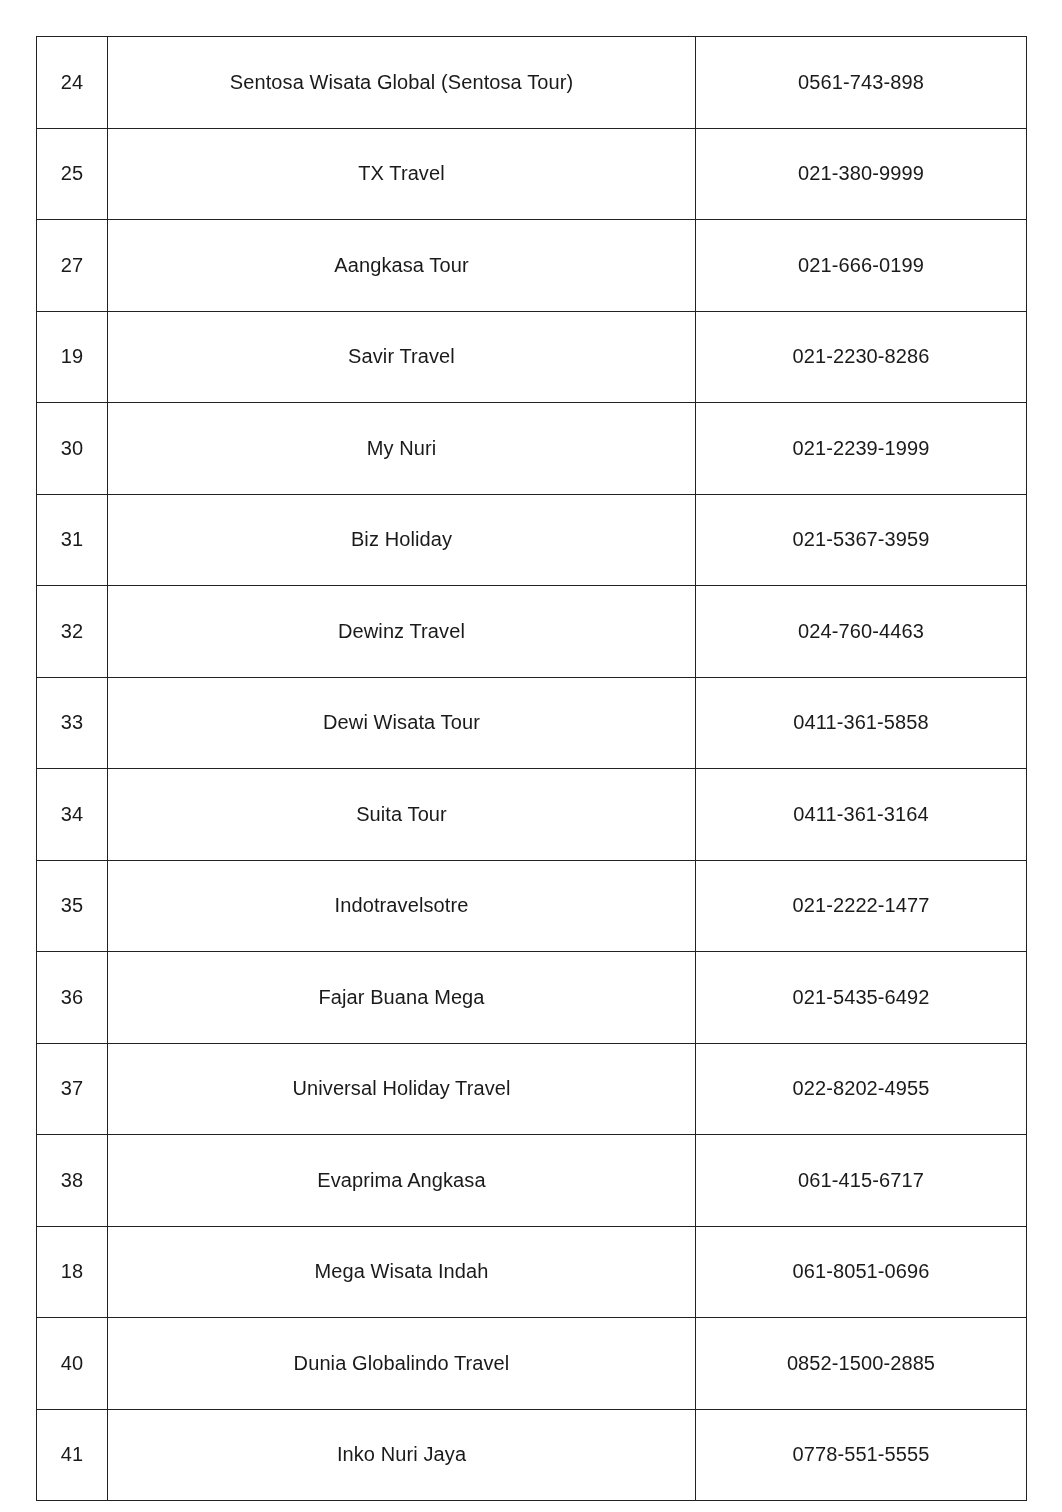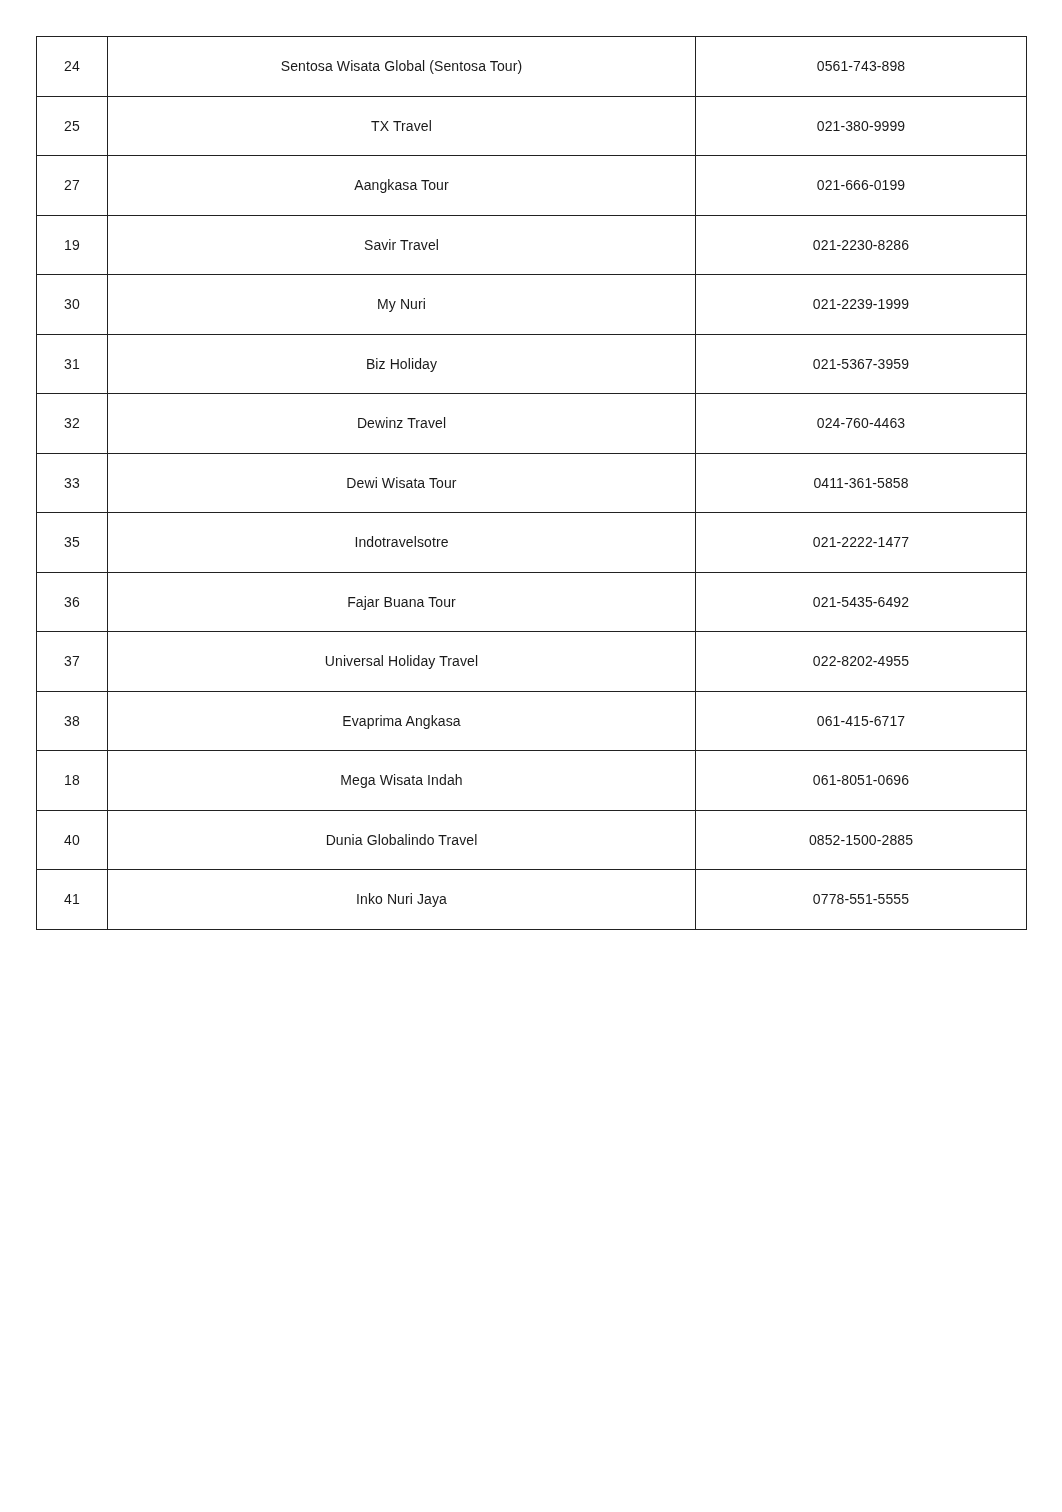--- a/index.html
+++ b/index.html
@@ -22,24 +22,24 @@
       width: 990px;
     }
     table.contacts {
       border-collapse: collapse;
       width: 990px;
       table-layout: fixed;
     }
     table.contacts td {
       border: 1.5px solid #222222;
       height: 58.5px;
-      padding: 0;
+      padding: 16px;
       text-align: center;
       vertical-align: middle;
-      font-size: 14px;
+      font-size: 20px;
       letter-spacing: 0.1px;
     }
     col.c-no { width: 71px; }
     col.c-name { width: 588px; }
     col.c-phone { width: 331px; }
   </style>
 </head>
 <body>
 
 <div class="page">
@@ -84,27 +84,32 @@
         <td>32</td>
         <td>Dewinz Travel</td>
         <td>024-760-4463</td>
       </tr>
       <tr>
         <td>33</td>
         <td>Dewi Wisata Tour</td>
         <td>0411-361-5858</td>
       </tr>
       <tr>
+        <td>34</td>
+        <td>Suita Tour</td>
+        <td>0411-361-3164</td>
+      </tr>
+      <tr>
         <td>35</td>
         <td>Indotravelsotre</td>
         <td>021-2222-1477</td>
       </tr>
       <tr>
         <td>36</td>
-        <td>Fajar Buana Tour</td>
+        <td>Fajar Buana Mega</td>
         <td>021-5435-6492</td>
       </tr>
       <tr>
         <td>37</td>
         <td>Universal Holiday Travel</td>
         <td>022-8202-4955</td>
       </tr>
       <tr>
         <td>38</td>
         <td>Evaprima Angkasa</td>

